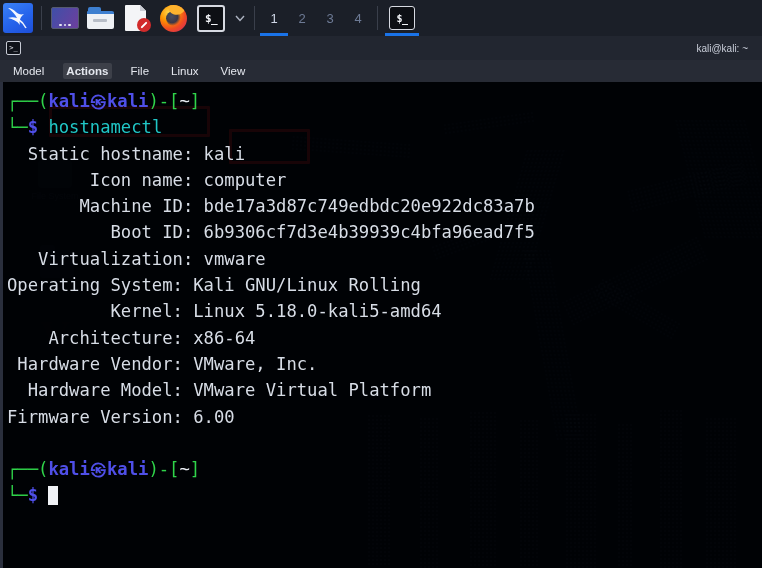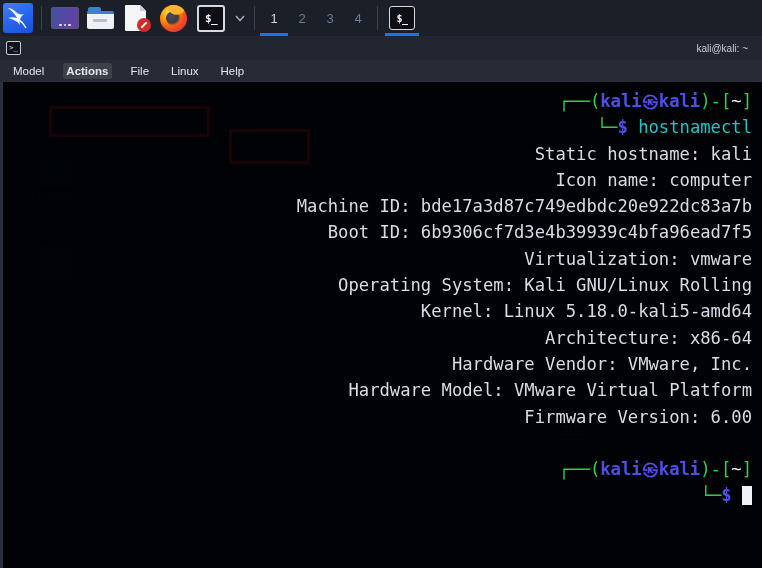--- a/index.html
+++ b/index.html
@@ -254,21 +254,20 @@
     cursor: pointer; padding: 2px 3px; border-radius: 2px;
   }
   .menu-item.hover { background: rgba(255,255,255,.10); font-weight: bold; }
 
   .term-body {
     position: relative;
     height: 486px;
     background: rgba(0,2,6,0.90);
     padding: 6px 10px 0 4px;
     overflow: hidden;
-    text-align: right;
   }
   .term-left-edge {
     position: absolute; left: 0; top: 0; bottom: 0; width: 3px;
     background: #2a2f3d;
   }
 
   pre.term-text {
     margin: 0; padding: 0 0 0 3px;
     font-family: "DejaVu Sans Mono", monospace;
     font-size: 17.2px;
@@ -410,21 +409,21 @@
     <div class="term-titlebar">
       <div class="tt-icon">&gt;_</div>
       <div class="tt-title">kali@kali: ~</div>
     </div>
 
     <div class="term-menubar">
       <div class="menu-item">Model</div>
       <div class="menu-item hover">Actions</div>
       <div class="menu-item">File</div>
       <div class="menu-item">Linux</div>
-      <div class="menu-item">Help</div>
+      <div class="menu-item">View</div>
     </div>
 
     <div class="term-body">
       <div class="term-left-edge"></div>
 
       <pre class="term-text"><span class="c-green">┌──</span><span class="c-green">(</span><span class="c-blue">kali</span><span class="c-blue">㉿</span><span class="c-blue">kali</span><span class="c-green">)-[</span><span class="c-white">~</span><span class="c-green">]</span>
 <span class="c-green">└─</span><span class="c-blue">$</span> <span class="c-cyan">hostnamectl</span>
 <span class="c-light">  Static hostname: kali
         Icon name: computer
        Machine ID: bde17a3d87c749edbdc20e922dc83a7b

